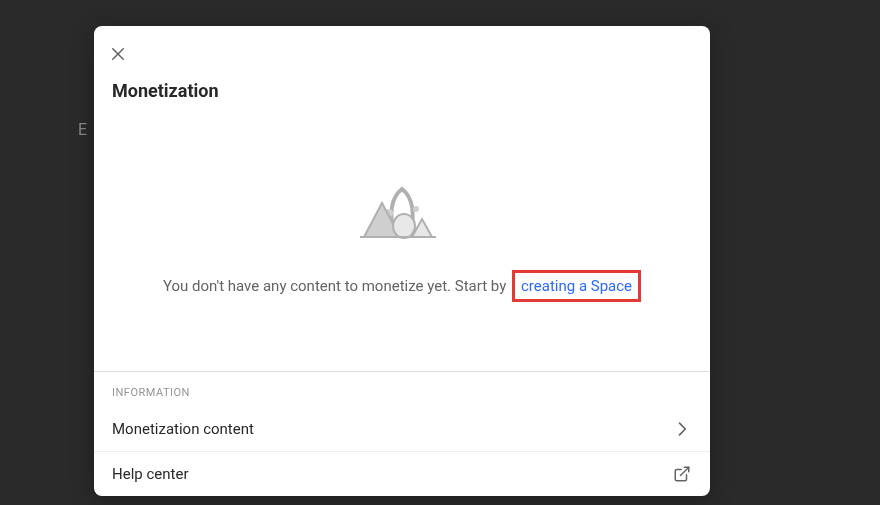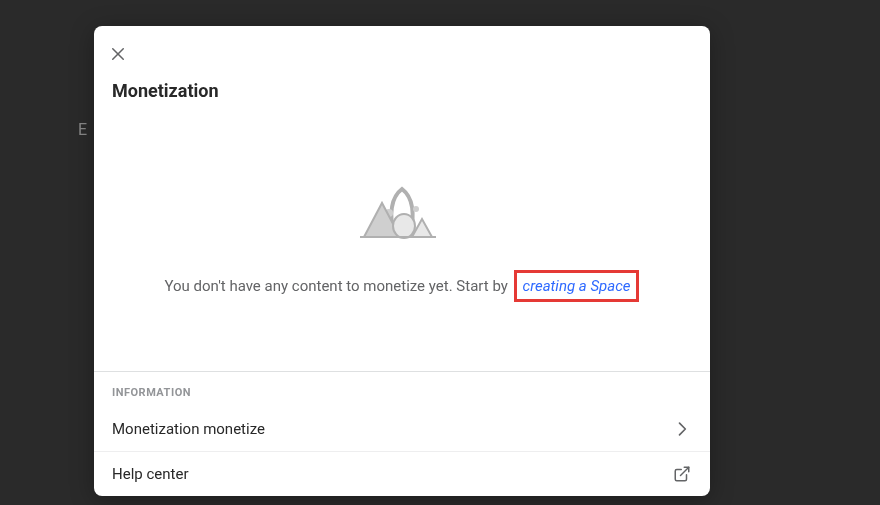--- a/index.html
+++ b/index.html
@@ -77,28 +77,27 @@
       font-size: 15px;
       color: #636466;
       text-align: center;
     }
     .link-highlighted {
       color: #2e69ff;
       text-decoration: none;
       border: 3px solid #e53935;
       padding: 4px 6px;
       margin-left: 2px;
-      font-style: italic;
     }
     .info-section {
       border-top: 1px solid #dee0e1;
     }
     .info-header {
       font-size: 11px;
-      font-weight: 700;
+      font-weight: 400;
       letter-spacing: 0.5px;
       color: #939598;
       padding: 14px 18px 8px 18px;
       text-transform: uppercase;
     }
     .info-row {
       display: flex;
       align-items: center;
       justify-content: space-between;
       padding: 12px 18px;
@@ -150,21 +149,21 @@
     <p class="empty-text">
       <span>You don't have any content to monetize yet. Start by</span>
       <a href="#" class="link-highlighted">creating a Space</a>
     </p>
   </div>
 
   <div class="info-section">
     <div class="info-header">INFORMATION</div>
 
     <div class="info-row">
-      <span class="info-label">Monetization monetize</span>
+      <span class="info-label">Monetization content</span>
       <span class="info-icon">
         <svg viewBox="0 0 24 24" width="20" height="20" fill="none" stroke="#636466" stroke-width="2" stroke-linecap="round" stroke-linejoin="round">
           <polyline points="9 5 16 12 9 19"></polyline>
         </svg>
       </span>
     </div>
 
     <div class="info-row">
       <span class="info-label">Help center</span>
       <span class="info-icon">

